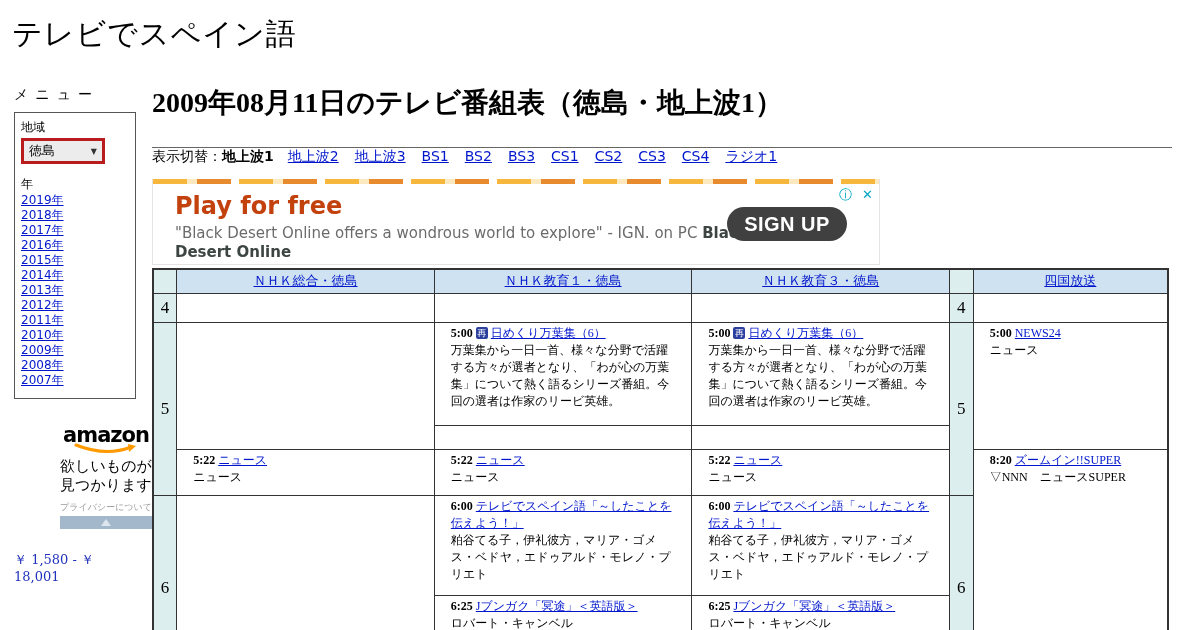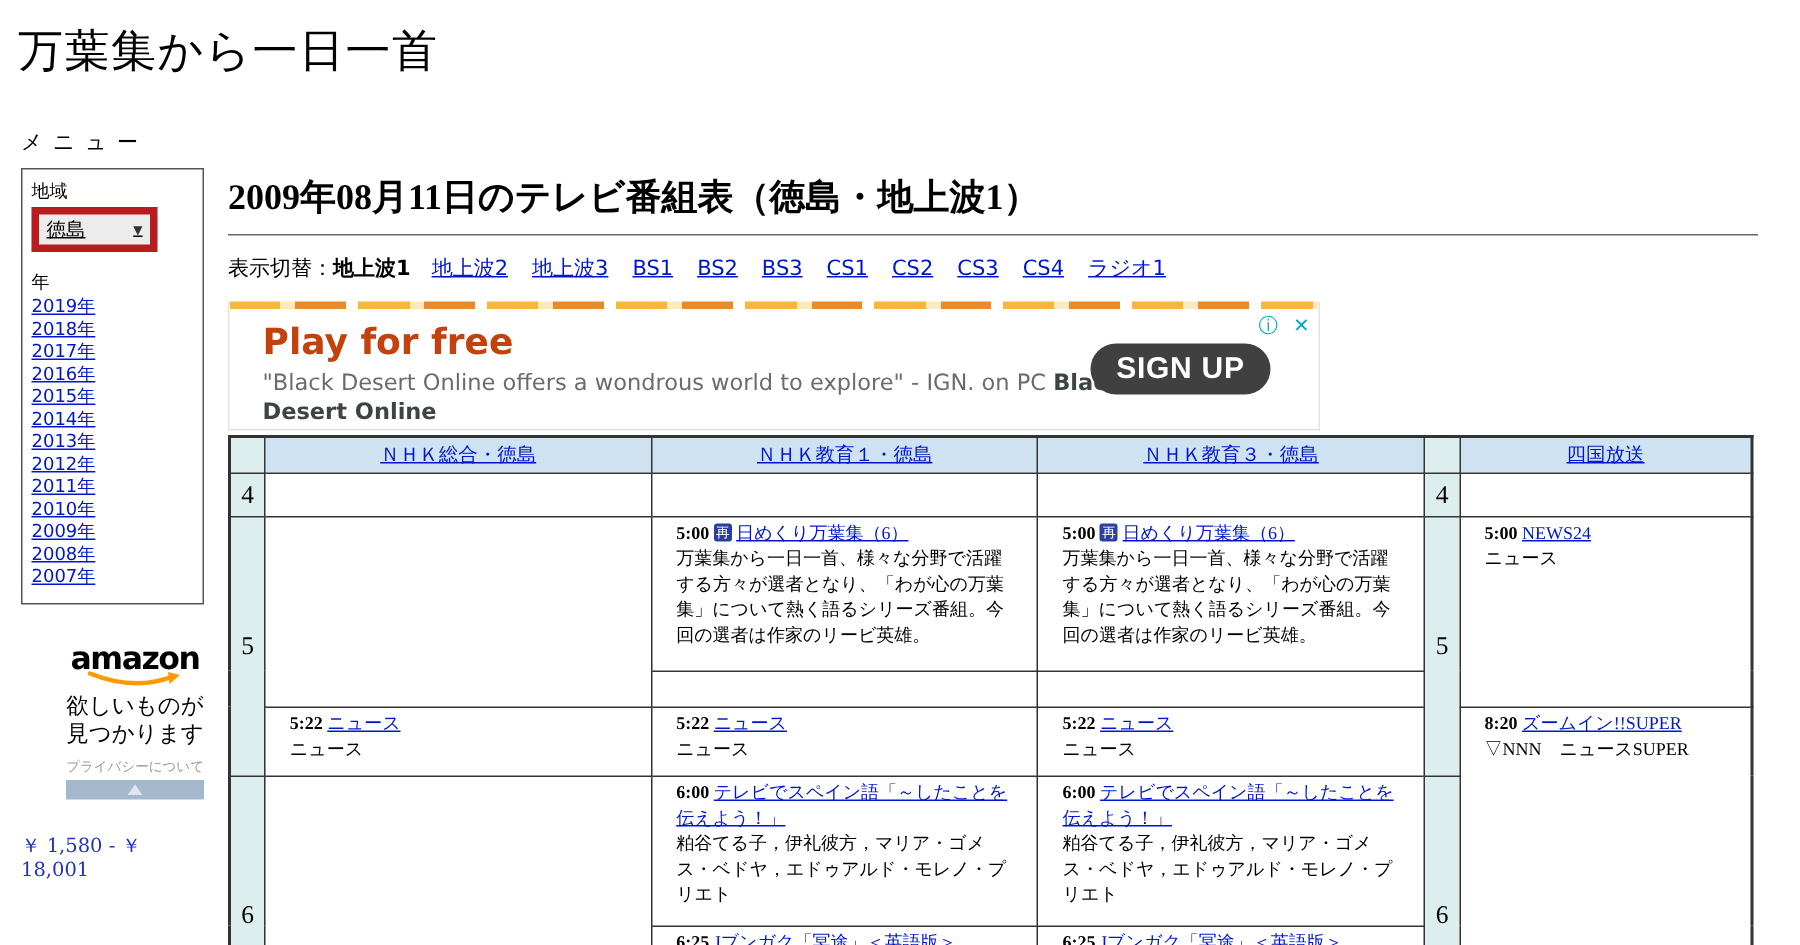--- a/index.html
+++ b/index.html
@@ -7,44 +7,44 @@
     font-family:"DejaVu Sans","Liberation Sans",sans-serif; color:#000; }
 
   
   .page-title { position:absolute; left:12px; top:14px; font-size:30px; font-weight:400; letter-spacing:1px; }
 
   
   .sidebar { position:absolute; left:14px; top:86px; width:122px; }
   .menu-title { font-size:14px; letter-spacing:7px; margin-bottom:8px; }
   .menu-box { border:1px solid #555; padding:6px 6px 10px 6px; font-size:12px; }
   .menu-box .lbl { margin-bottom:2px; }
-  .fake-select { width:84px; border:5px solid #b91c1c; background:#ececec; font-size:13px;
-    padding:1px 5px; display:flex; justify-content:space-between; align-items:center; cursor:default;text-decoration:underline; }
+  .fake-select { width:84px; border:3px solid #b91c1c; background:#ececec; font-size:13px;
+    padding:1px 5px; display:flex; justify-content:space-between; align-items:center; cursor:default; }
   .fake-select .arr { font-size:8px; color:#333; }
   .year-label { margin-top:12px; }
   .year-list a { display:block; line-height:15px; }
   a { color:#0016cc; text-decoration:underline; }
 
   .amazon { margin-top:26px; width:122px; font-size:13px; }
-  .amazon .unit { width:92px; margin-left:30px; }
+  .amazon .unit { width:92px; margin-left:46px; }
   .az-logo { font-size:21px; font-weight:bold; letter-spacing:-1px; text-align:center; line-height:20px; }
   .az-smile { display:block; margin:-2px auto 2px auto; }
   .az-tag { font-size:15px; line-height:19px; text-align:center; white-space:nowrap; }
   .az-privacy { font-size:9px; color:#9a9a9a; text-align:right; margin-top:6px; text-decoration:none; display:block; }
   .az-bar { margin-top:2px; height:13px; background:#a3b8cb; position:relative; cursor:pointer; }
   .az-bar .tri { position:absolute; left:50%; top:3px; margin-left:-5px; width:0; height:0;
     border-left:5px solid transparent; border-right:5px solid transparent; border-bottom:7px solid #dde6ee; }
   .az-product { display:block; margin-top:6px; font-size:13px; line-height:19px; }
   .az-price { margin-top:22px; font-size:13px; color:#2233bb; font-family:"DejaVu Serif","Liberation Serif",serif; }
 
   
   .main { position:absolute; left:152px; top:84px; width:1020px; }
-  .head2 { font-family:"Liberation Serif","DejaVu Serif",serif; font-size:24px; font-weight:bold;
-    padding-bottom:9px; border-bottom:1px solid #666;margin-top:31px; }
-  .tabs { margin-top:13px; font-size:14px; }
+  .head2 { font-family:"Liberation Serif","DejaVu Serif",serif; font-size:28px; font-weight:bold;
+    padding-bottom:25px; border-bottom:1px solid #666; }
+  .tabs { margin-top:0; font-size:14px; }
   .tabs .cur { font-weight:bold; margin-right:14px; }
   .tabs a { margin-right:16px; }
 
   
   .ad { margin-top:13px; width:728px; height:86px; position:relative; background:#fff;
     border:1px solid #e4e4e4; border-top:none; }
   .ad-strip { height:5px; width:100%;
     background:repeating-linear-gradient(90deg,#f7b73c 0 34px,#fde9c0 34px 44px,#e88b2f 44px 78px,#fff 78px 86px); }
   .ad-title { margin:8px 0 0 22px; font-size:24px; font-weight:600; color:#c2410c; }
   .ad-body { margin:4px 120px 0 22px; font-size:15px; line-height:19px; color:#6b6b6b; }
@@ -69,21 +69,21 @@
   .c-jrt { width:189px; }
   .ricon { display:inline-block; width:12px; height:12px; background:#2b3f9e; color:#fff;
     font-size:9px; line-height:12px; text-align:center; border-radius:2px; vertical-align:1px; }
   tr.r-hdr { height:24px; } tr.r-4 { height:29px; } tr.r-500 { height:103px; }
   tr.r-sm { height:24px; } tr.r-522 { height:46px; } tr.r-600 { height:100px; }
   tr.r-625 { height:43px; } tr.r-630 { height:44px; }
 </style>
 </head>
 <body>
 
-<h1 class="page-title">万葉集から一日一首</h1>
+<h1 class="page-title">テレビでスペイン語</h1>
 
 <div class="sidebar">
   <div class="menu-title">メニュー</div>
 
   <div class="menu-box">
     <div class="lbl">地域</div>
     <div class="fake-select">
       <span>徳島</span>
       <span class="arr">▼</span>
     </div>

